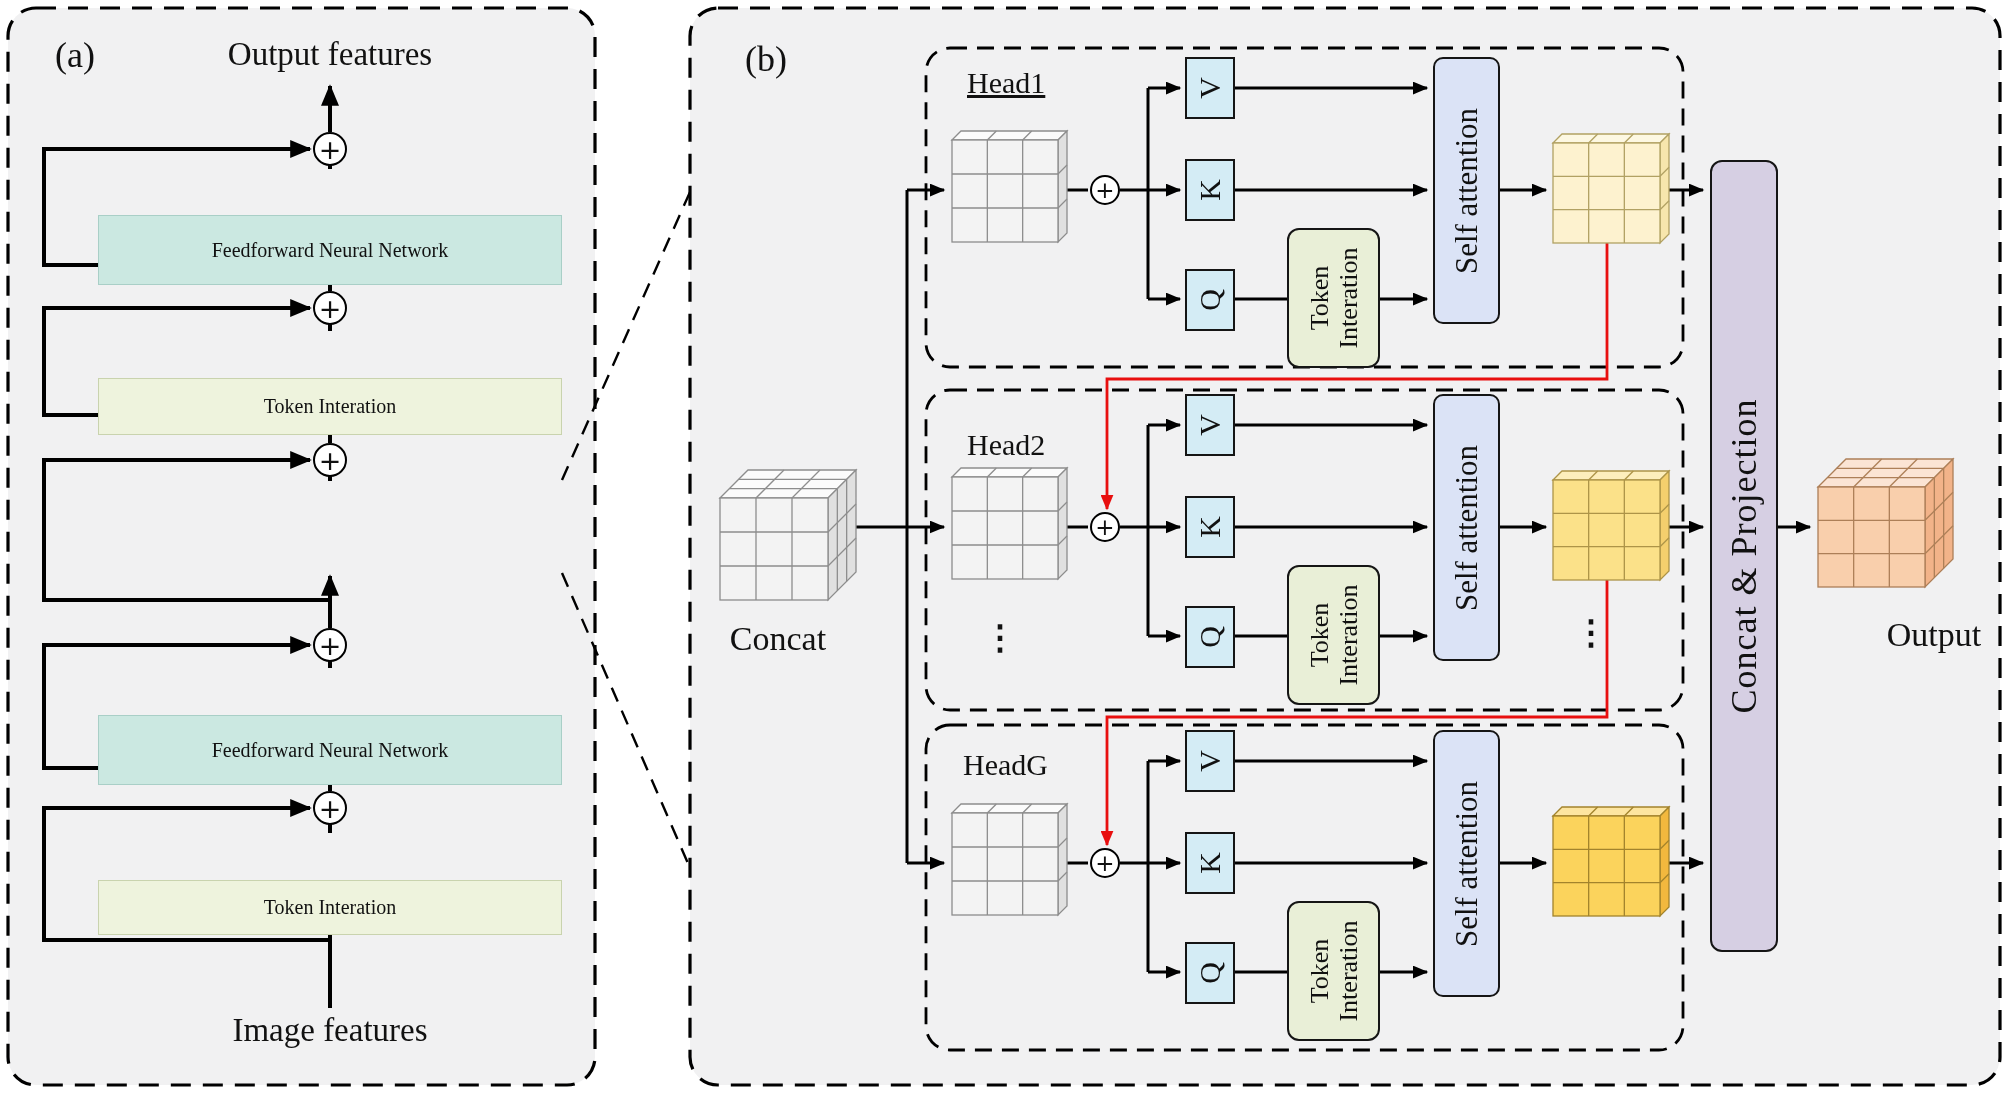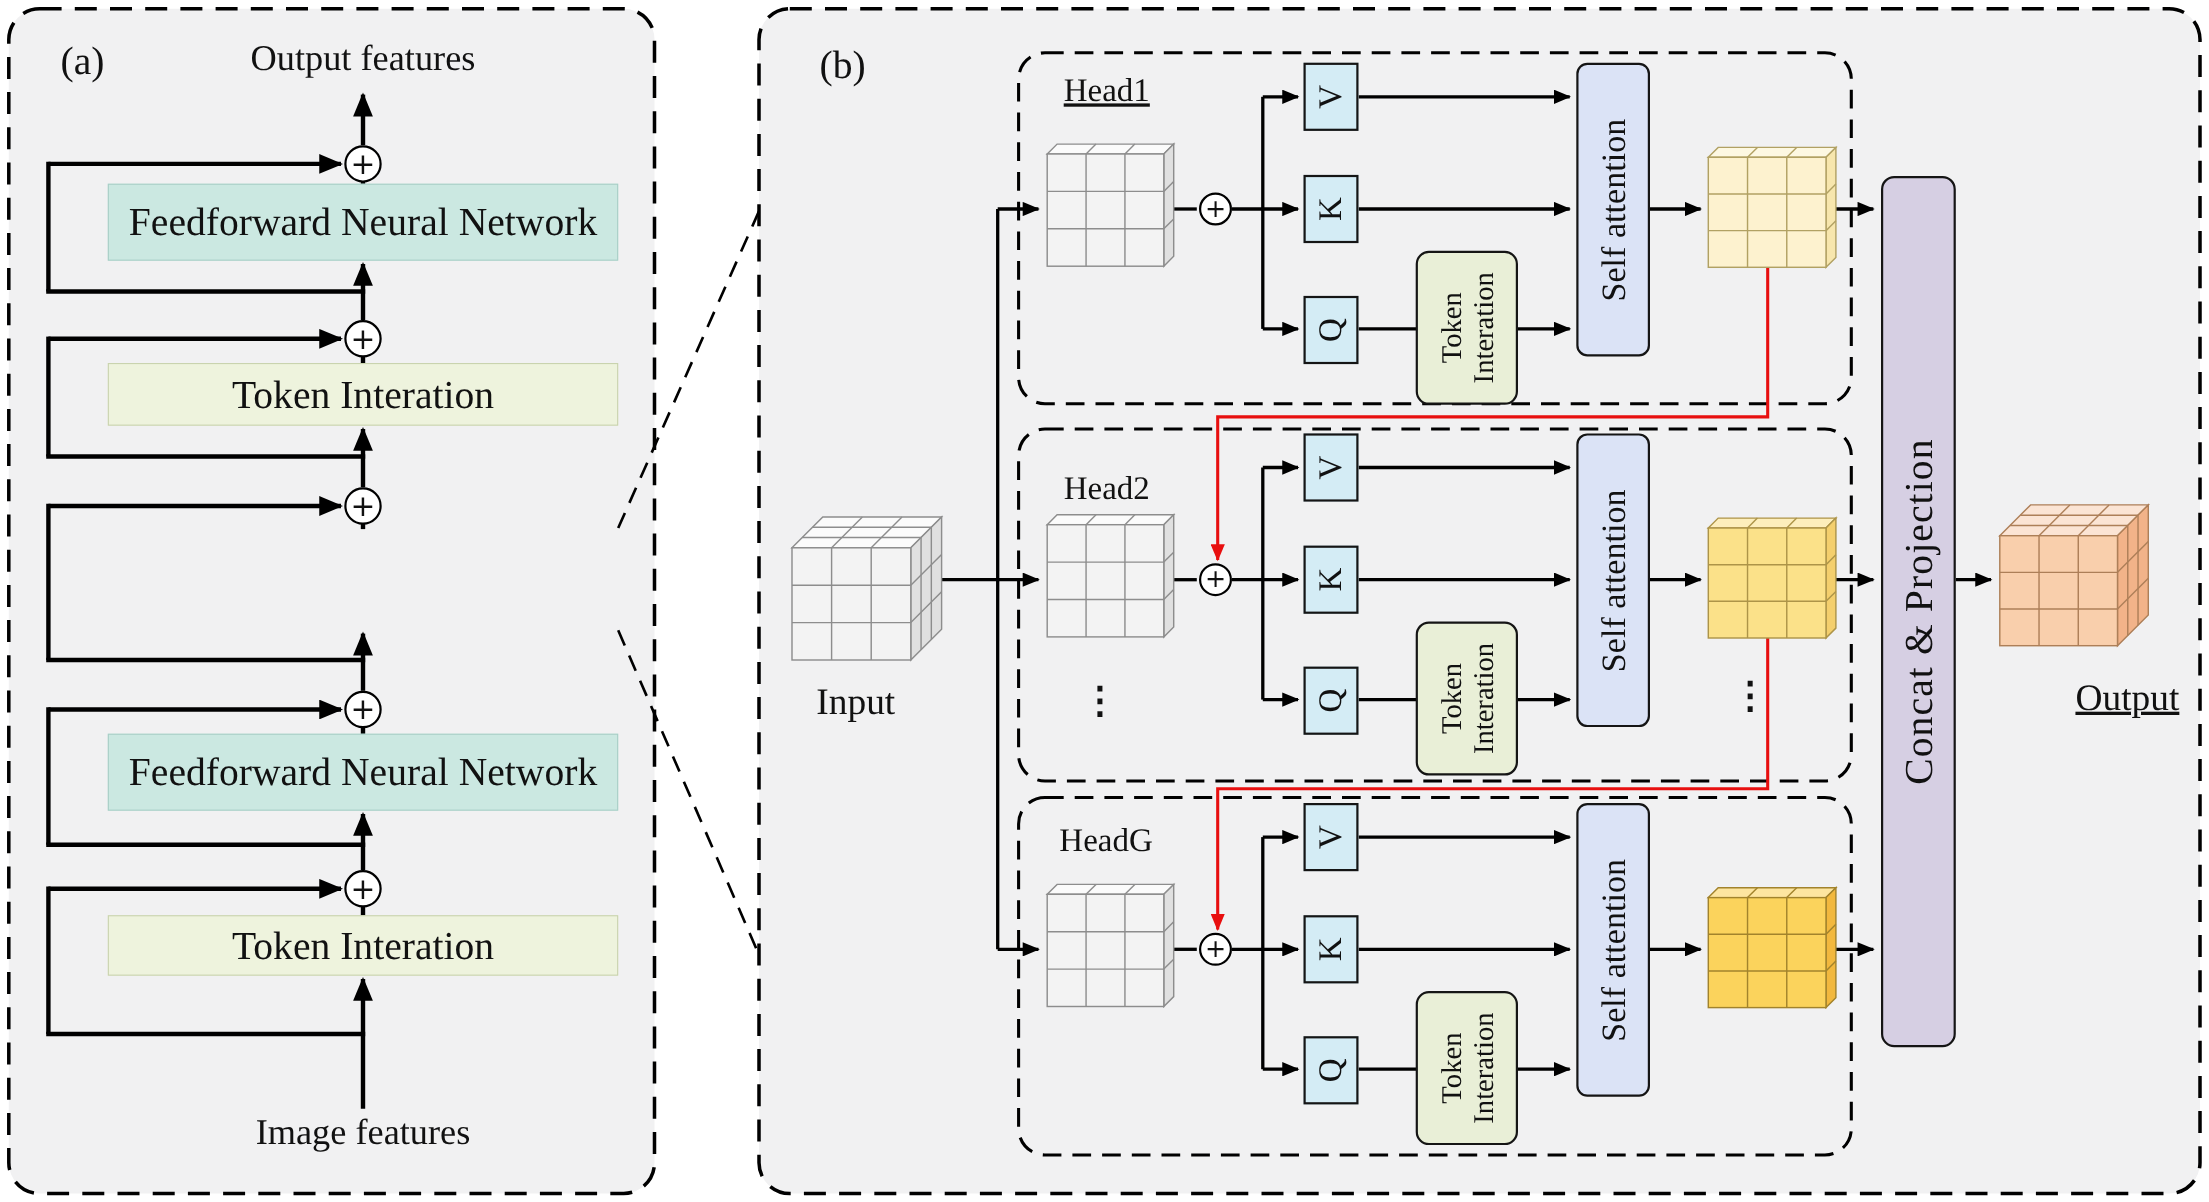--- a/index.html
+++ b/index.html
@@ -6,21 +6,21 @@
   .stage{position:relative;width:2008px;height:1093px;background:#ffffff;overflow:hidden;
          font-family:"Liberation Serif",serif;color:#111;}
   .stage svg{position:absolute;left:0;top:0;z-index:1;}
   .lbl{position:absolute;z-index:2;white-space:nowrap;}
   .center{transform:translateX(-50%);}
   .tag{font-size:36px;}
   .flow-label{font-size:33px;}
   .io-label{font-size:34px;}
   .head-label{font-size:30px;}
   .ablock{position:absolute;z-index:2;display:flex;align-items:center;justify-content:center;
-          font-size:36px;box-sizing:border-box;}
+          font-size:20px;box-sizing:border-box;margin-top:48px;}
   .bbox{position:absolute;z-index:2;box-sizing:border-box;border:2px solid #151515;}
   .rot{position:absolute;left:50%;top:50%;transform:translate(-50%,-50%) rotate(-90deg);
        white-space:nowrap;text-align:center;}
   .vkq{font-size:30px;}
   .tib{font-size:26px;line-height:29px;}
   .sab{font-size:31px;}
   .barb{font-size:36px;letter-spacing:1px;}
   .plus{position:absolute;z-index:3;background:#fff;border:2.4px solid #000;border-radius:50%;
         display:flex;align-items:center;justify-content:center;
         font-family:"DejaVu Sans",sans-serif;box-sizing:border-box;}
@@ -251,22 +251,22 @@
       <span>+</span>
     </div>
   <div class="plus plus-a" style="left:313px;top:628px;">
       <span>+</span>
     </div>
   <div class="plus plus-a" style="left:313px;top:791px;">
       <span>+</span>
     </div>
 
   <div class="lbl tag" style="left:745px;top:38px;">(b)</div>
-  <div class="lbl io-label center" style="left:778px;top:620px;">Input</div>
-  <div class="lbl io-label center" style="left:1934px;top:616px;text-decoration:underline;">Output</div>
+  <div class="lbl io-label center" style="left:778px;top:620px;">Concat</div>
+  <div class="lbl io-label center" style="left:1934px;top:616px;">Output</div>
 
   <div class="lbl head-label" style="left:967px;top:66px;text-decoration:underline;">Head1</div>
   <div class="lbl head-label" style="left:967px;top:428px;font-family:Liberation Serif, serif;">Head2</div>
   <div class="lbl head-label" style="left:963px;top:748px;">HeadG</div>
 
   <div class="bbox" style="left:1185px;top:57px;width:50px;height:62px;background:var(--vkq-f);">
       <span class="rot vkq">V</span>
     </div>
   <div class="bbox" style="left:1185px;top:159px;width:50px;height:62px;background:var(--vkq-f);">
       <span class="rot vkq">K</span>

